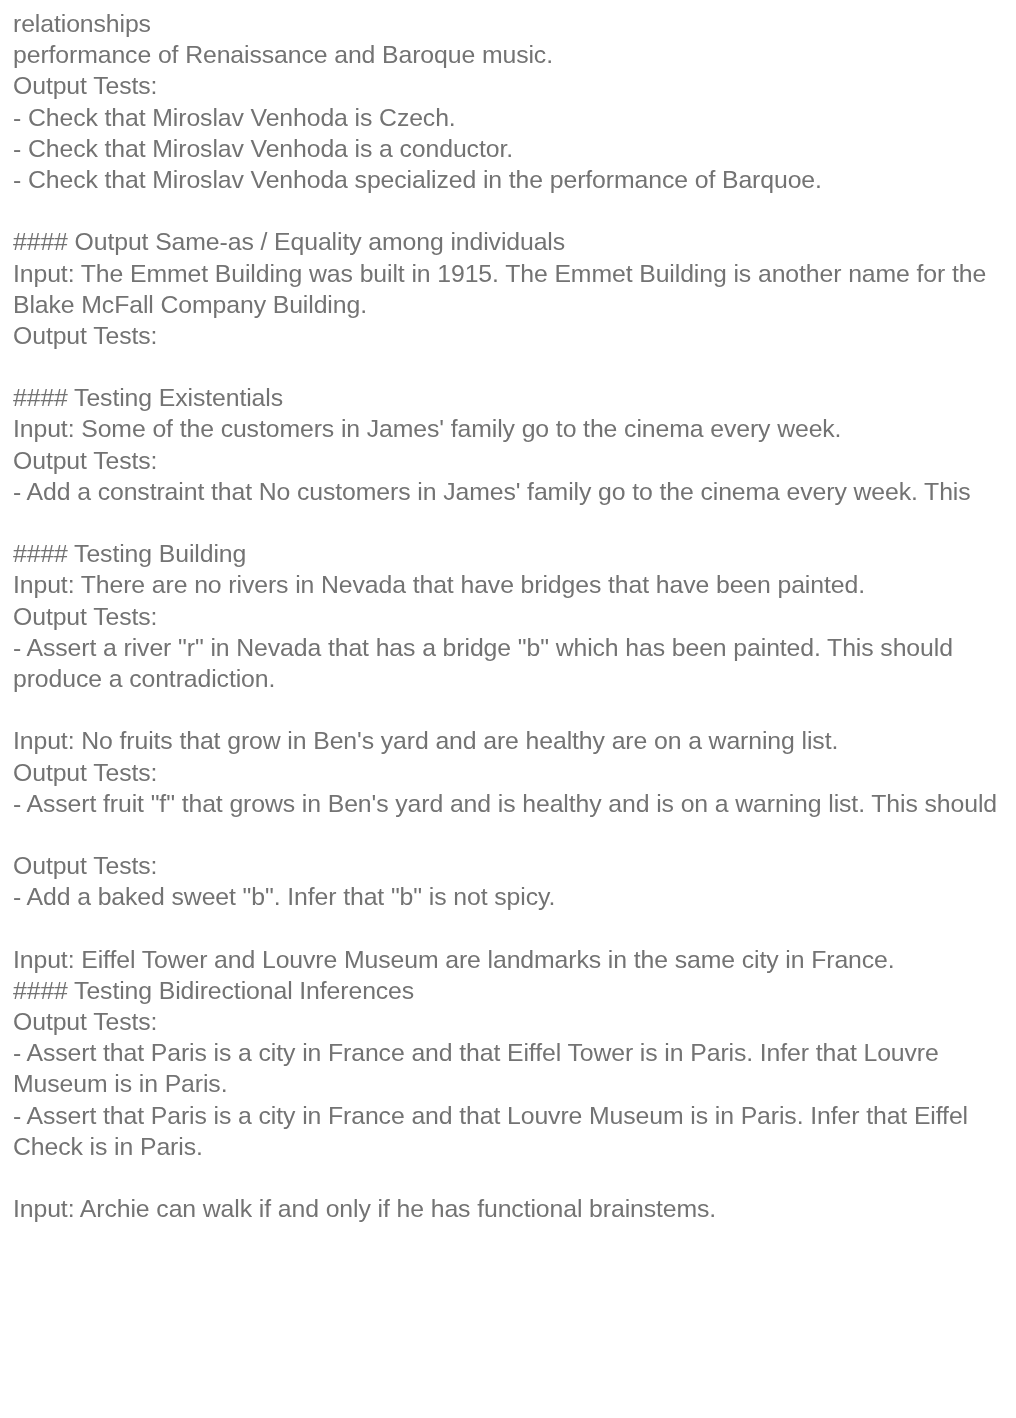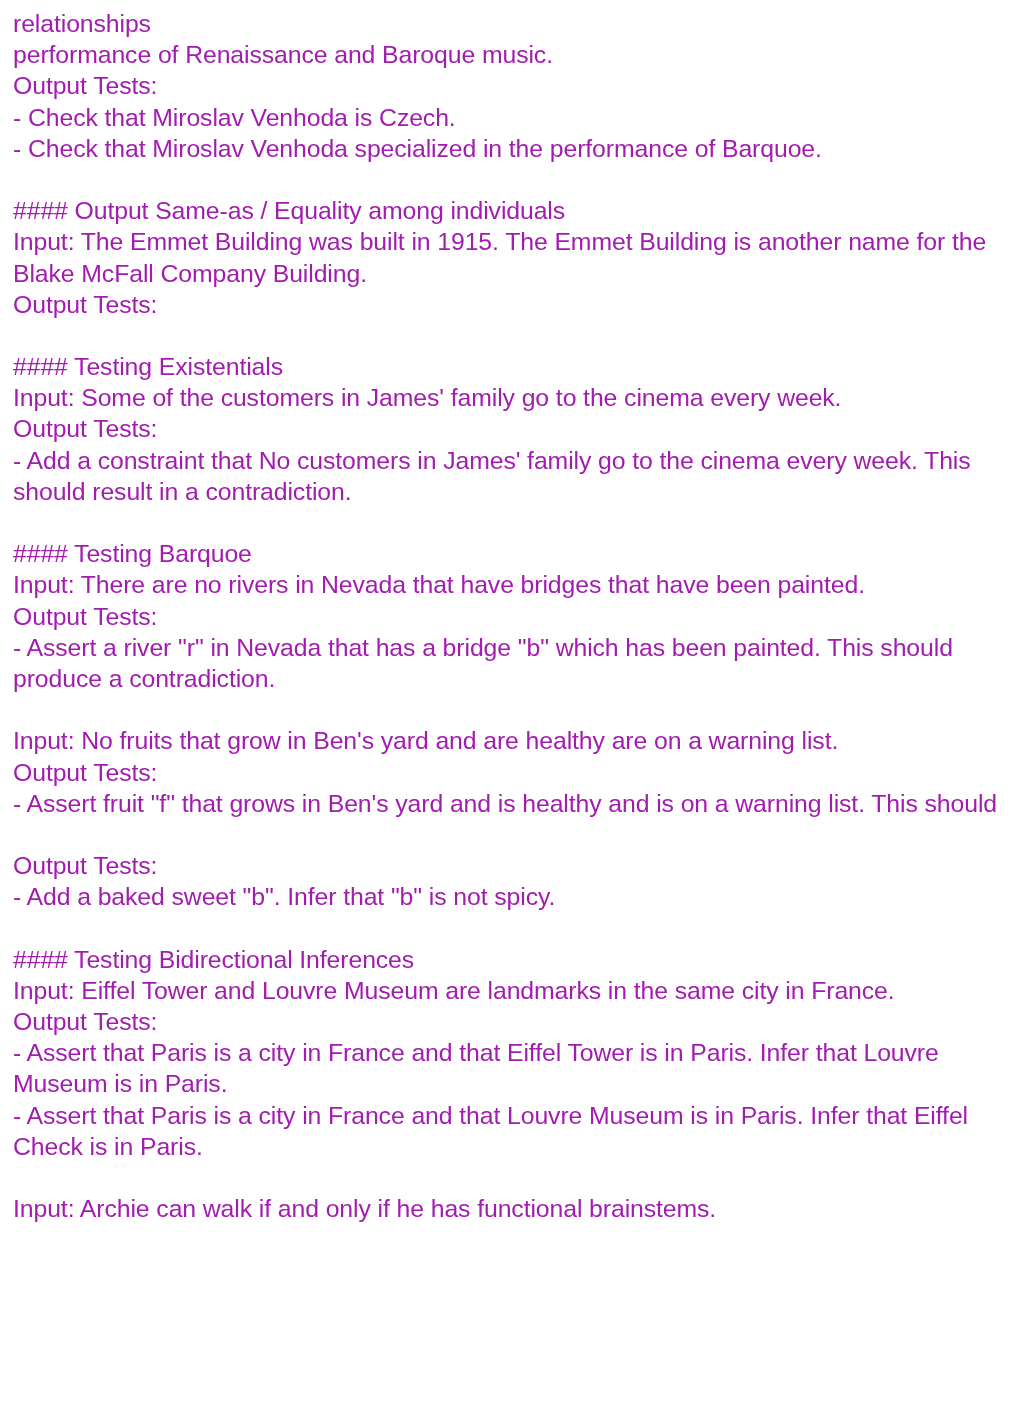--- a/index.html
+++ b/index.html
@@ -14,64 +14,64 @@
   }
   .page {
     box-sizing: border-box;
     width: 1016px;
     height: 1418px;
     padding: 8px 6px 0 13px;
     font-family: "Liberation Sans", sans-serif;
     font-size: 24.8px;
     letter-spacing: -0.1px;
     line-height: 31.2px;
-    color: #a21caf;
+    color: #737373;
   }
   .line {
     height: 31.2px;
     white-space: pre;
     overflow: visible;
   }
 </style>
 </head>
 <body>
 
 <div class="page" id="doc">
     <div class="line">relationships</div>
     <div class="line">performance of Renaissance and Baroque music.</div>
     <div class="line">Output Tests:</div>
     <div class="line">- Check that Miroslav Venhoda is Czech.</div>
+    <div class="line">- Check that Miroslav Venhoda is a conductor.</div>
     <div class="line">- Check that Miroslav Venhoda specialized in the performance of Barquoe.</div>
     <div class="line"></div>
     <div class="line">#### Output Same-as / Equality among individuals</div>
     <div class="line">Input: The Emmet Building was built in 1915. The Emmet Building is another name for the</div>
     <div class="line">Blake McFall Company Building.</div>
     <div class="line">Output Tests:</div>
     <div class="line"></div>
     <div class="line">#### Testing Existentials</div>
     <div class="line">Input: Some of the customers in James' family go to the cinema every week.</div>
     <div class="line">Output Tests:</div>
     <div class="line">- Add a constraint that No customers in James' family go to the cinema every week. This</div>
-    <div class="line">should result in a contradiction.</div>
     <div class="line"></div>
-    <div class="line">#### Testing Barquoe</div>
+    <div class="line">#### Testing Building</div>
     <div class="line">Input: There are no rivers in Nevada that have bridges that have been painted.</div>
     <div class="line">Output Tests:</div>
     <div class="line">- Assert a river "r" in Nevada that has a bridge "b" which has been painted. This should</div>
     <div class="line">produce a contradiction.</div>
     <div class="line"></div>
     <div class="line">Input: No fruits that grow in Ben's yard and are healthy are on a warning list.</div>
     <div class="line">Output Tests:</div>
     <div class="line">- Assert fruit "f" that grows in Ben's yard and is healthy and is on a warning list. This should</div>
     <div class="line"></div>
     <div class="line">Output Tests:</div>
     <div class="line">- Add a baked sweet "b". Infer that "b" is not spicy.</div>
     <div class="line"></div>
+    <div class="line">Input: Eiffel Tower and Louvre Museum are landmarks in the same city in France.</div>
     <div class="line">#### Testing Bidirectional Inferences</div>
-    <div class="line">Input: Eiffel Tower and Louvre Museum are landmarks in the same city in France.</div>
     <div class="line">Output Tests:</div>
     <div class="line">- Assert that Paris is a city in France and that Eiffel Tower is in Paris. Infer that Louvre</div>
     <div class="line">Museum is in Paris.</div>
     <div class="line">- Assert that Paris is a city in France and that Louvre Museum is in Paris. Infer that Eiffel</div>
     <div class="line">Check is in Paris.</div>
     <div class="line"></div>
     <div class="line">Input: Archie can walk if and only if he has functional brainstems.</div>
   </div>
 
 </body></html>

